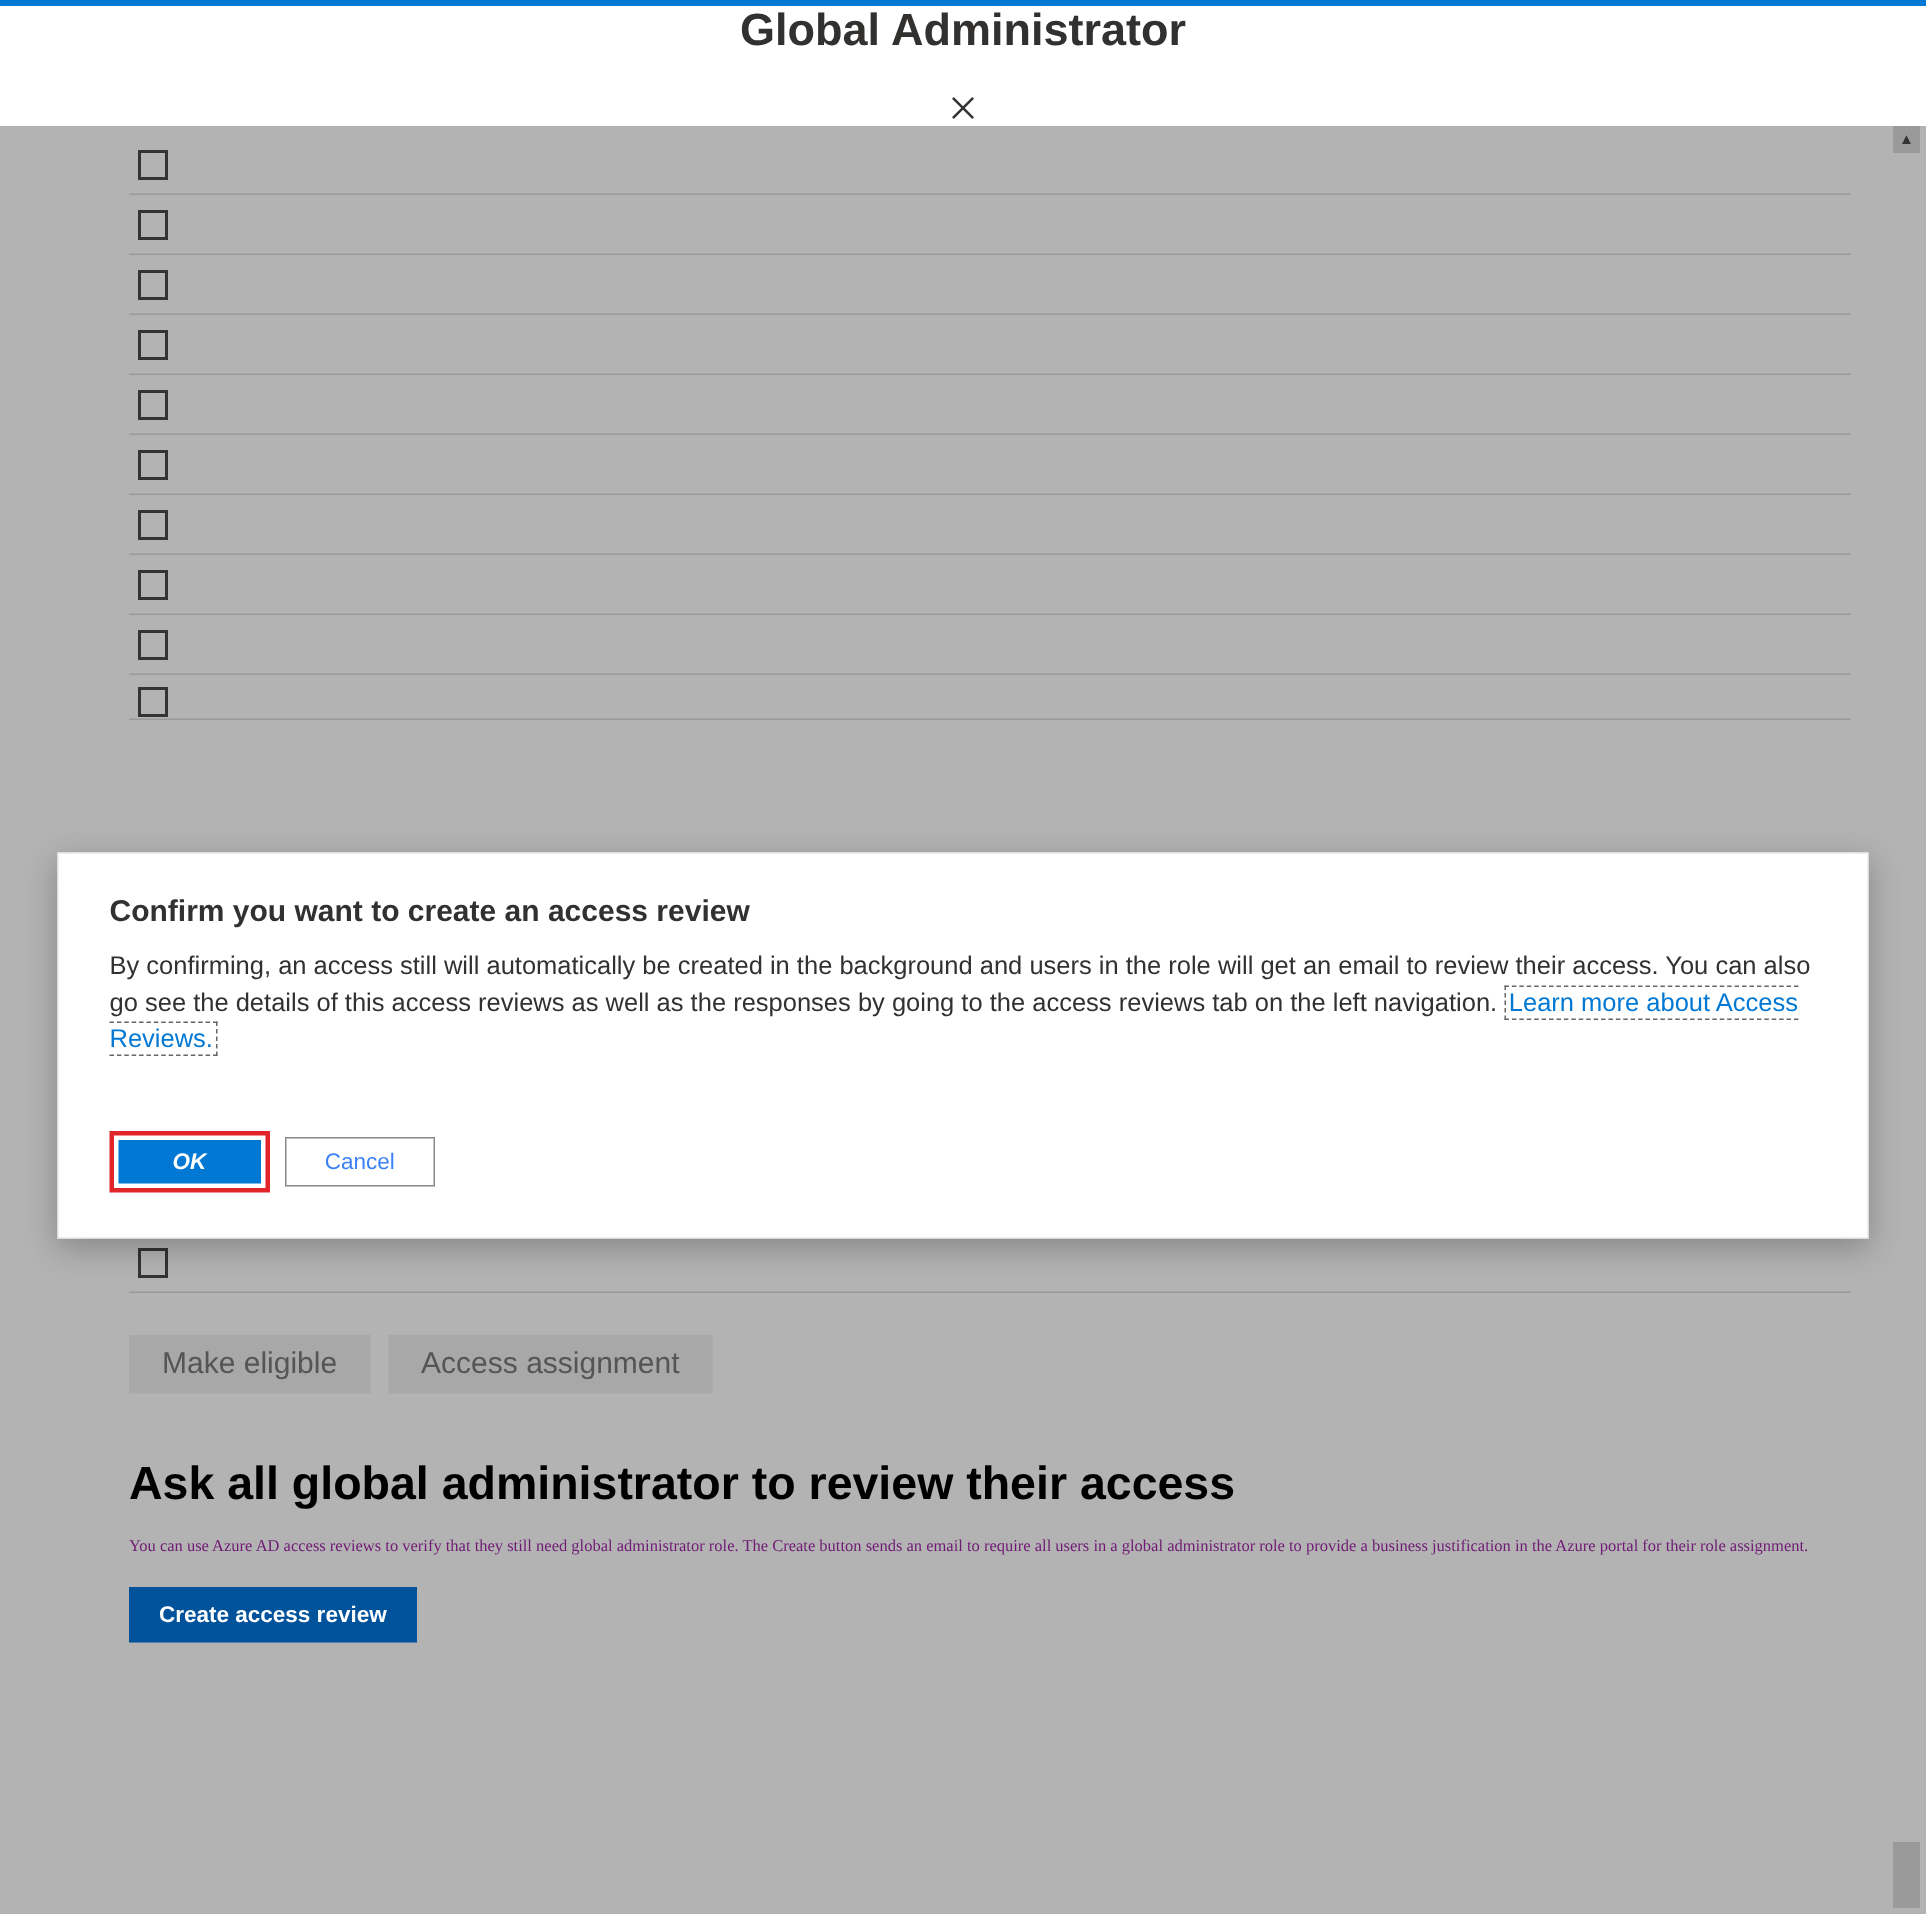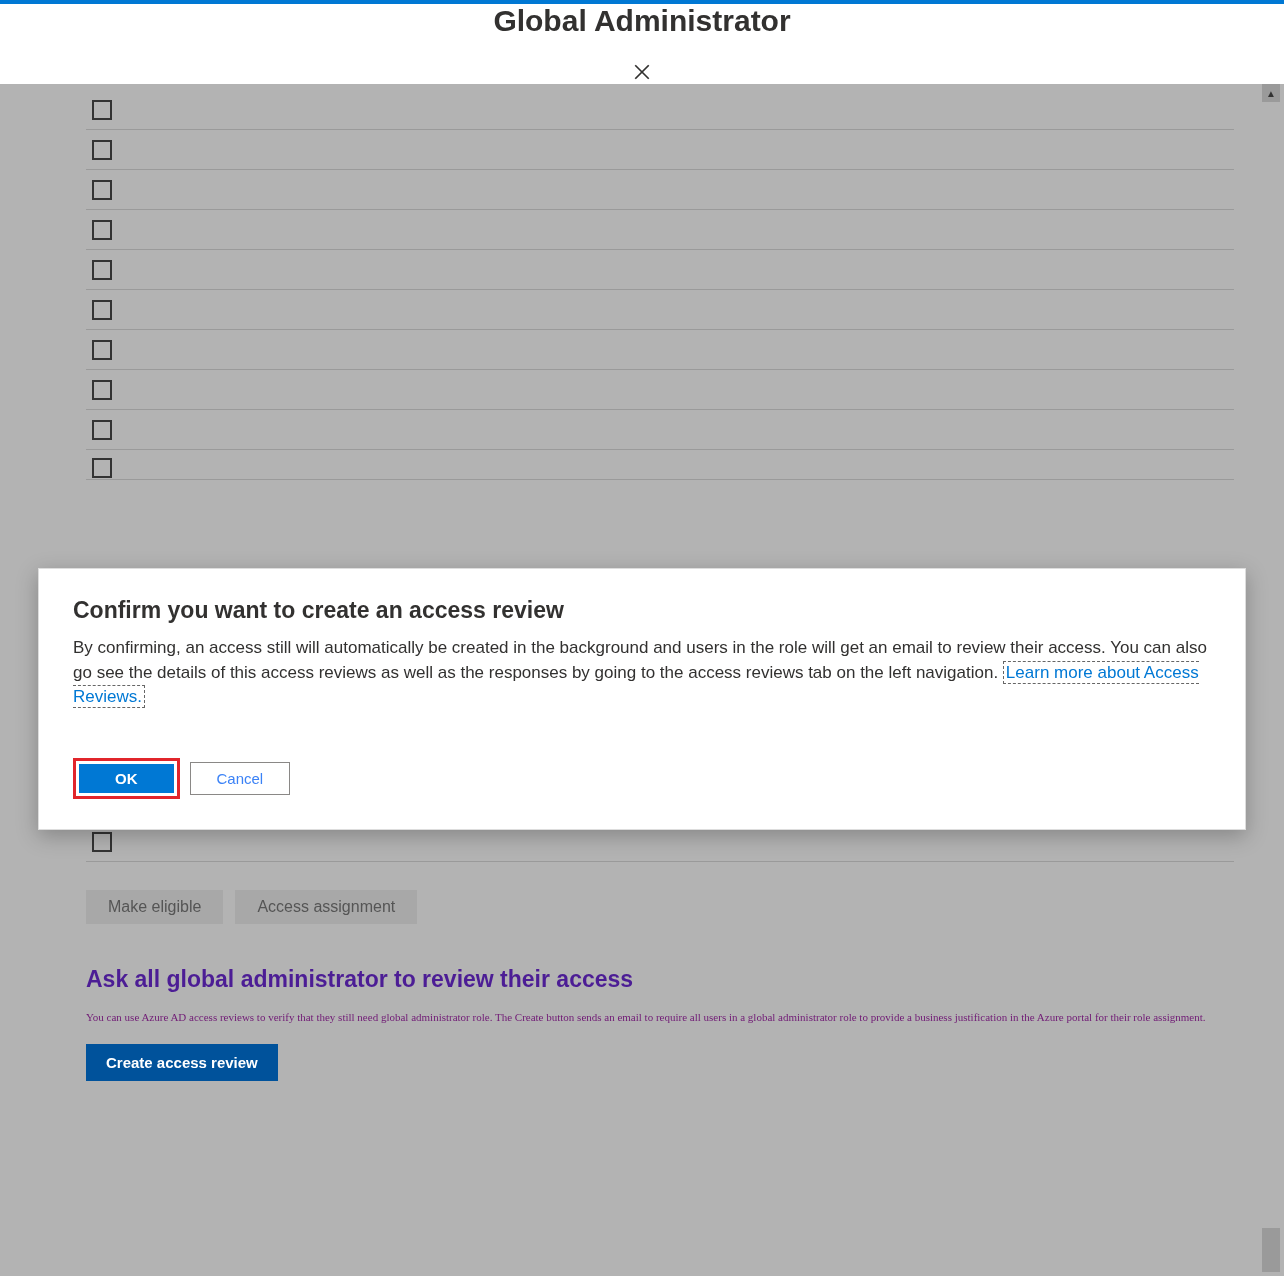--- a/index.html
+++ b/index.html
@@ -72,33 +72,33 @@
     .action-buttons {
       margin-left: 82px;
       margin-top: 28px;
       display: flex;
       gap: 12px;
     }
     .action-btn {
       background: #a8a8a8;
       border: none;
       color: #555;
-      font-size: 16px;
+      font-size: 20px;
       padding: 8px 22px;
       font-family: inherit;
     }
     .review-section {
       margin-left: 82px;
       margin-right: 46px;
       margin-top: 42px;
     }
     .review-heading {
-      font-size: 23px;
-      font-weight: 600;
-      color: #4c1d95;
+      font-size: 31px;
+      font-weight: 600;
+      color: #000000;
       margin-bottom: 16px;
       margin-top: 20px;
     }
     .review-desc {
       font-size: 11px;
       color: #701a75;
       line-height: 1.5;
       margin-bottom: 18px;
       font-family: Liberation Serif, serif;
     }
@@ -138,21 +138,21 @@
       position: absolute;
       left: 34px;
       right: 34px;
       top: 484px;
       background: #fff;
       box-shadow: 0 6px 20px rgba(0,0,0,0.25);
       padding: 28px 34px 30px 34px;
       border: 1px solid #ddd;
     }
     .modal-title {
-      font-size: 23px;
+      font-size: 20px;
       font-weight: 600;
       color: #323130;
       margin-bottom: 12px;
     }
     .modal-desc {
       font-size: 17px;
       color: #323130;
       line-height: 1.45;
       margin-bottom: 48px;
     }
@@ -174,20 +174,21 @@
     }
     .ok-btn {
       background: #0078d4;
       color: #fff;
       border: none;
       font-size: 15px;
       font-weight: 600;
       padding: 6px 36px;
       font-family: inherit;
       cursor: pointer;
+      font-style: italic;
     }
     .cancel-btn {
       background: #fff;
       color: #3b82f6;
       border: 1px solid #8a8886;
       font-size: 15px;
       padding: 7px 26px;
       font-family: inherit;
       cursor: pointer;
     }

